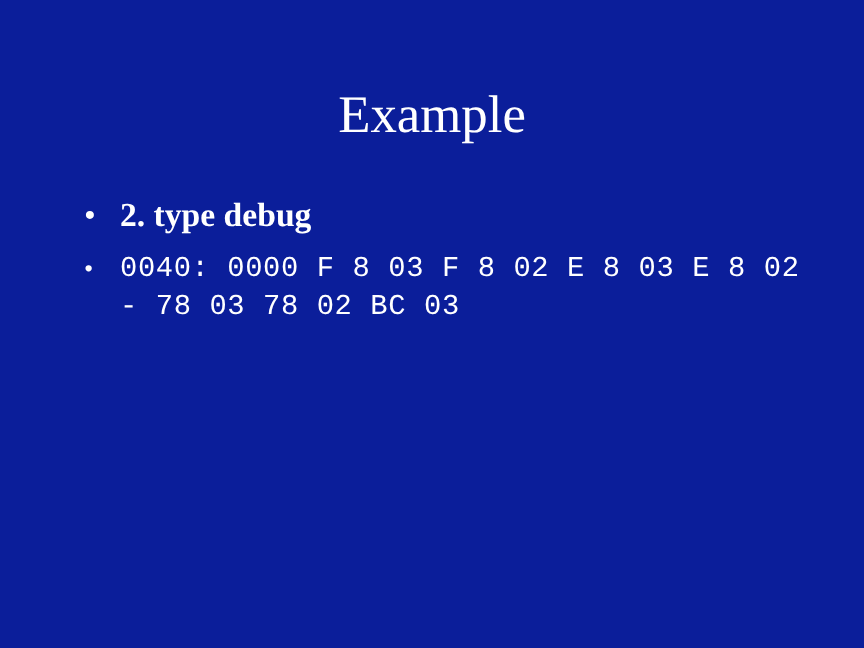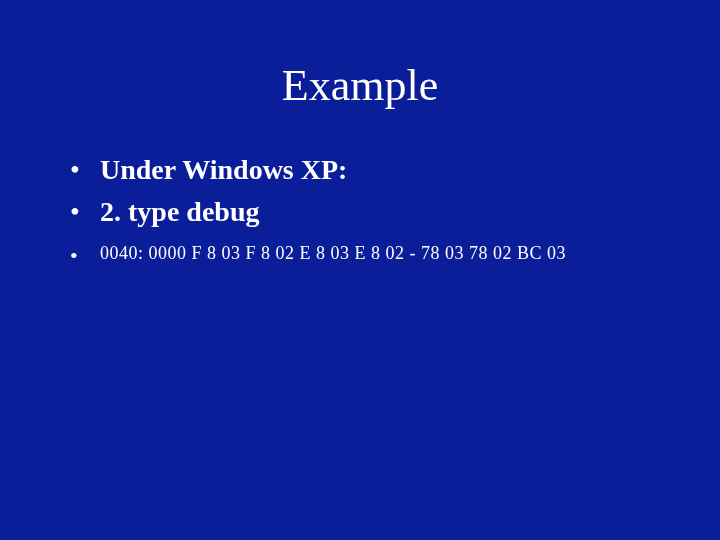--- a/index.html
+++ b/index.html
@@ -8,21 +8,21 @@
     background: #0b1e9a;
     color: #ffffff;
     font-family: "Times New Roman", Times, serif;
     padding: 50px 40px 40px 40px;
   }
   .title {
     text-align: center;
     font-size: 44px;
     font-weight: normal;
     margin-bottom: 40px;
-    margin-top: 10px;
+    margin-top: 20px;
   }
   .bullets {
     list-style: none;
     padding-left: 30px;
   }
   .bullets li {
     position: relative;
     font-size: 28px;
     font-weight: bold;
     line-height: 1.35;
@@ -38,28 +38,28 @@
   }
   .bullets li.mono {
     font-weight: normal;
     font-family: "Times New Roman", Times, serif;
     font-size: 22px;
     margin-top: 10px;
   }
   .bullets li.mono .code {
     display: block;
     margin-top: 6px;
-    font-size: 18px;
+    font-size: 24px;
     letter-spacing: 0.5px;
+    font-family: Liberation Mono, monospace;
   }
 </style>
 </head>
 <body>
 
 <h1 class="title">Example</h1>
 
 <ul class="bullets">
-  <li>Under Windows XP:</li>
   <li>2. type debug</li>
   <li class="mono">
     <span class="code">0040: 0000 F 8 03 F 8 02 E 8 03 E 8 02 - 78 03 78 02 BC 03</span>
   </li>
 </ul>
 
 </body></html>

